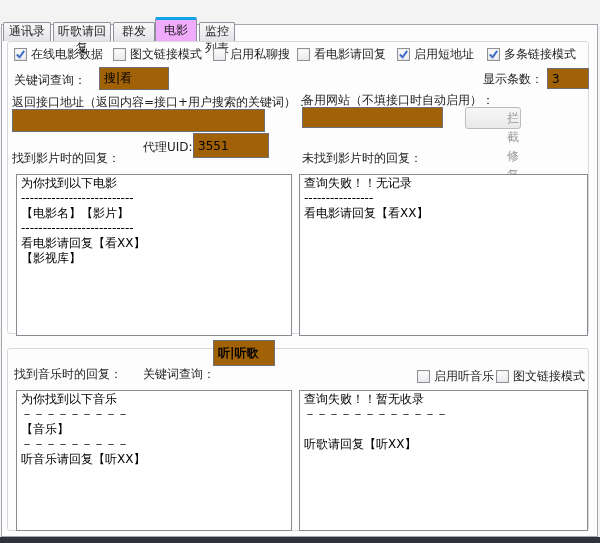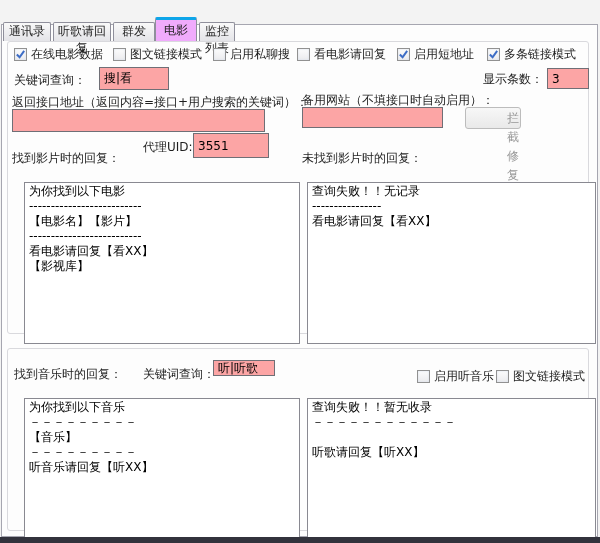--- a/index.html
+++ b/index.html
@@ -13,24 +13,24 @@
        text-align:center;line-height:17px;font-size:12px;z-index:3;cursor:default;margin-top:16px;}
   .tab.active{top:1px;height:24px;background:#f0abfc;
        border-top:3px solid #0ea5e9;line-height:20px;z-index:6;}
   
   .panel{position:absolute;left:1px;top:24px;width:597px;height:513px;box-sizing:border-box;
        background:#fdfdfd;border:1px solid #a6a6b0;z-index:1;}
   .grp{position:absolute;box-sizing:border-box;border:1px solid #d9d9dd;border-radius:3px;z-index:2;}
   .darkstrip{position:absolute;left:0;top:537px;width:600px;height:6px;background:#32323c;z-index:7;}
   
   .lbl{position:absolute;white-space:nowrap;z-index:4;line-height:14px;}
-  .txt{position:absolute;box-sizing:border-box;border:1px solid #6f6f76;background:#fca5a5;
+  .txt{position:absolute;box-sizing:border-box;border:1px solid #6f6f76;background:#a16207;
        font-family:inherit;font-size:12px;padding:1px 4px;z-index:4;outline:none;}
   .ta{position:absolute;box-sizing:border-box;border:1px solid #898991;background:#fff;
-       font-family:inherit;font-size:12px;line-height:15px;padding:1px 4px;margin:12px;
+       font-family:inherit;font-size:12px;line-height:15px;padding:1px 4px;margin:4px;
        resize:none;overflow:hidden;white-space:pre-wrap;z-index:4;outline:none;}
   .btn{position:absolute;box-sizing:border-box;border:1px solid #bcbcbc;border-radius:3px;
        background:linear-gradient(#f7f7f7,#e9e9e9);color:#979797;font-size:12px;
        text-align:center;line-height:19px;z-index:4;padding-left:41px;}
   .cb{position:absolute;display:flex;align-items:center;gap:4px;height:16px;z-index:4;cursor:default;}
   .cbbox{width:13px;height:13px;box-sizing:border-box;border:1px solid #919191;
        background:linear-gradient(#fcfcfc,#ebebee);box-shadow:inset 0 0 2px #d3dcea;
        display:flex;align-items:center;justify-content:center;flex:0 0 auto;}
   .cbbox svg{width:11px;height:11px;visibility:hidden;color:#3d6dc6;}
   .cbbox.checked svg{visibility:visible;}
@@ -122,21 +122,21 @@
 【电影名】【影片】
 --------------------------
 看电影请回复【看XX】
 【影视库】</textarea>
   <textarea class="ta" style="left: 295px; top: 170px; width: 289px; height: 162px;" spellcheck="false">查询失败！！无记录
 ----------------
 看电影请回复【看XX】</textarea>
 
   <span class="lbl" style="left:14px;top:367px">找到音乐时的回复：</span>
   <span class="lbl" style="left:143px;top:367px">关键词查询：</span>
-  <input class="txt" style="left: 213px; top: 360px; width: 62px; height: 16px;" spellcheck="false" value="听|听歌">
+  <input class="txt" style="left: 213px; top: 340px; width: 62px; height: 26px; font-weight: bold;" spellcheck="false" value="听|听歌">
   <label class="cb" style="left:417px;top:368px">
     <span class="cbbox">
         <svg viewBox="0 0 12 12">
           <path d="M2 6l3 3 5-7" fill="none" stroke="currentColor" stroke-width="2.2"></path>
         </svg>
       </span>
     <span class="cblabel">启用听音乐</span>
   </label>
   <label class="cb" style="left:496px;top:368px">
     <span class="cbbox">

